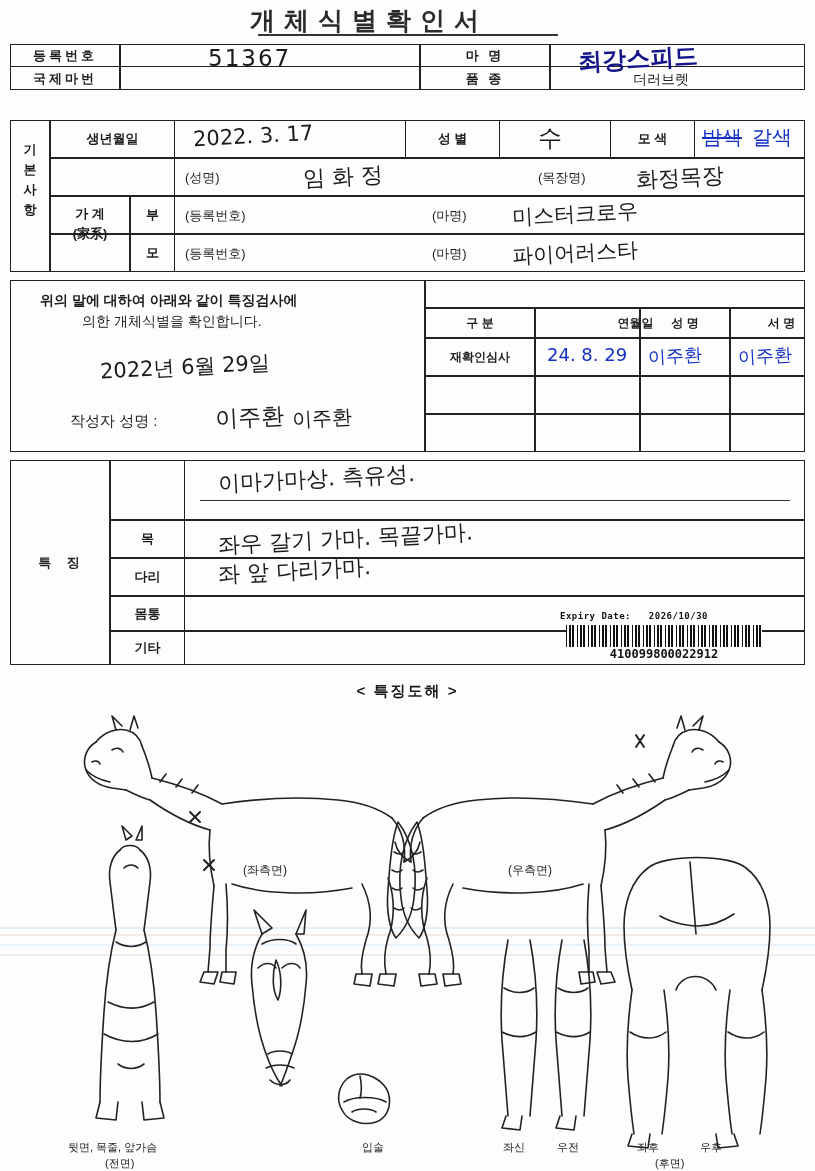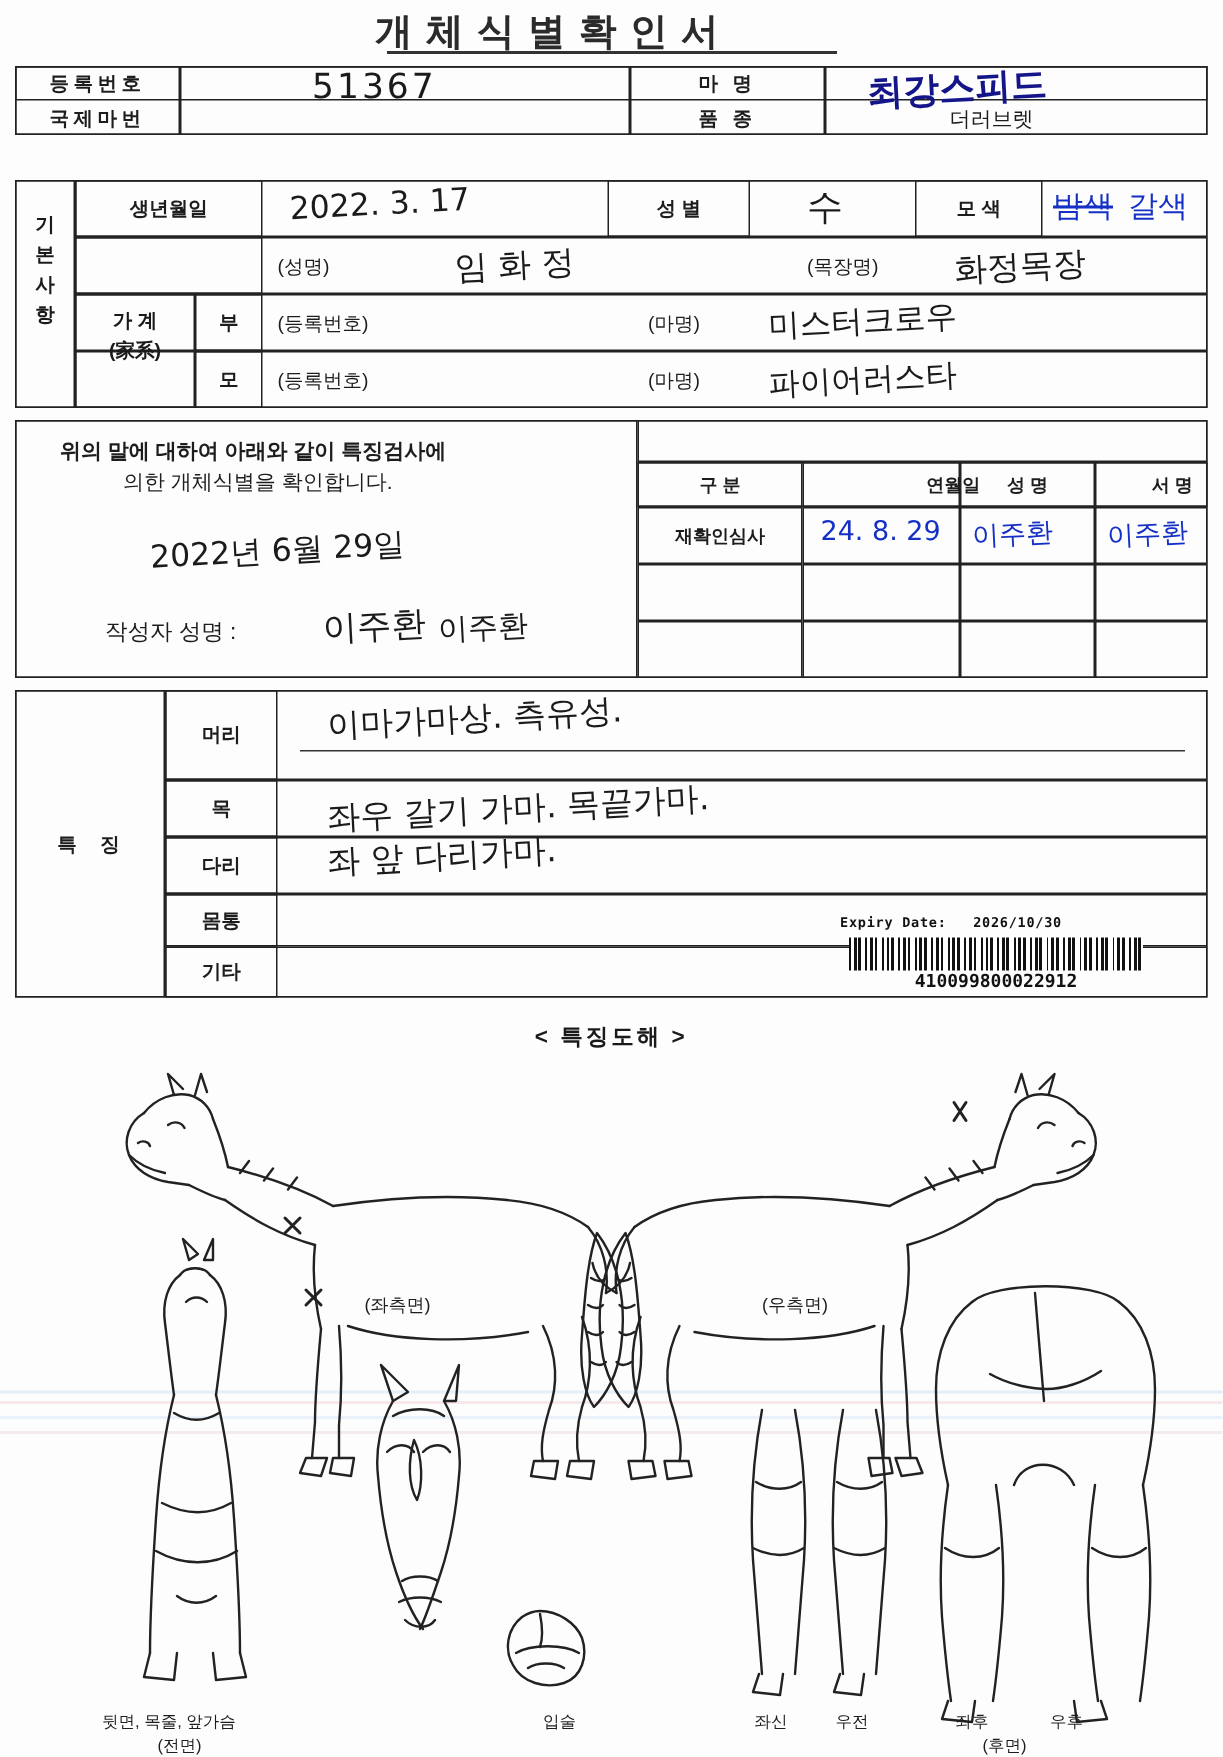--- a/index.html
+++ b/index.html
@@ -177,21 +177,20 @@
   <div class="box" style="left:535px;top:414px;width:105px;height:38px;"></div>
   <div class="box" style="left:640px;top:414px;width:90px;height:38px;"></div>
   <div class="box" style="left:730px;top:414px;width:75px;height:38px;"></div>
 
   <div class="box" style="left:10px;top:460px;width:795px;height:205px;"></div>
   <div class="box" style="left:10px;top:460px;width:100px;height:205px;"></div>
   <div class="lbl sp" style="left:14px;top:460px;width:96px;height:205px;">특  징</div>
 
   <div class="box" style="left:110px;top:460px;width:695px;height:60px;"></div>
   <div class="box" style="left:110px;top:460px;width:75px;height:60px;"></div>
-  <div class="lbl" style="left:110px;top:460px;width:75px;height:60px;">머리</div>
   <div class="hand blk rot" style="left:218px;top:464px;font-size:22px;">이마가마상. 측유성.</div>
   <div style="position:absolute;left:200px;top:500px;width:590px;height:1px;background:#333;"></div>
 
   <div class="box" style="left:110px;top:520px;width:695px;height:38px;"></div>
   <div class="box" style="left:110px;top:520px;width:75px;height:38px;"></div>
   <div class="lbl" style="left:110px;top:520px;width:75px;height:38px;">목</div>
   <div class="hand blk rot" style="left:218px;top:524px;font-size:22px;">좌우 갈기 가마. 목끝가마.</div>
 
   <div class="box" style="left:110px;top:558px;width:695px;height:38px;"></div>
   <div class="box" style="left:110px;top:558px;width:75px;height:38px;"></div>

